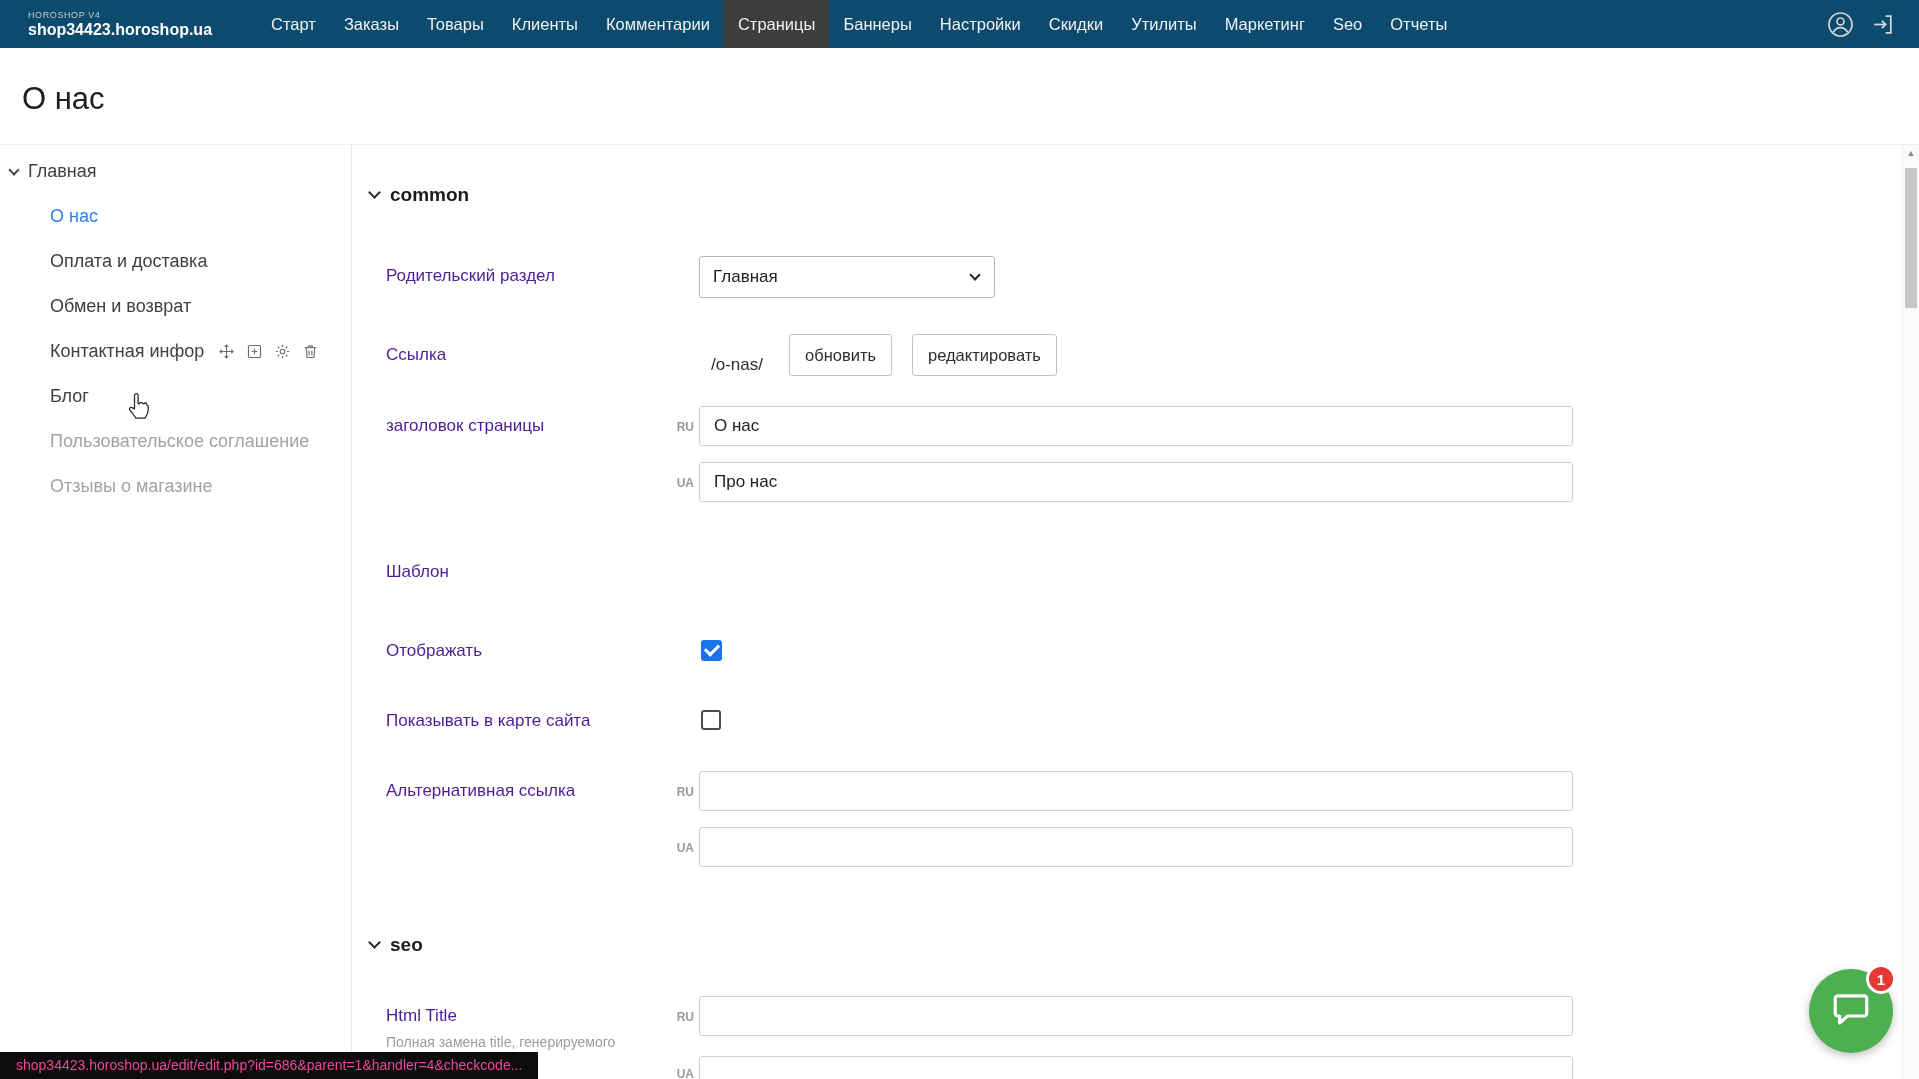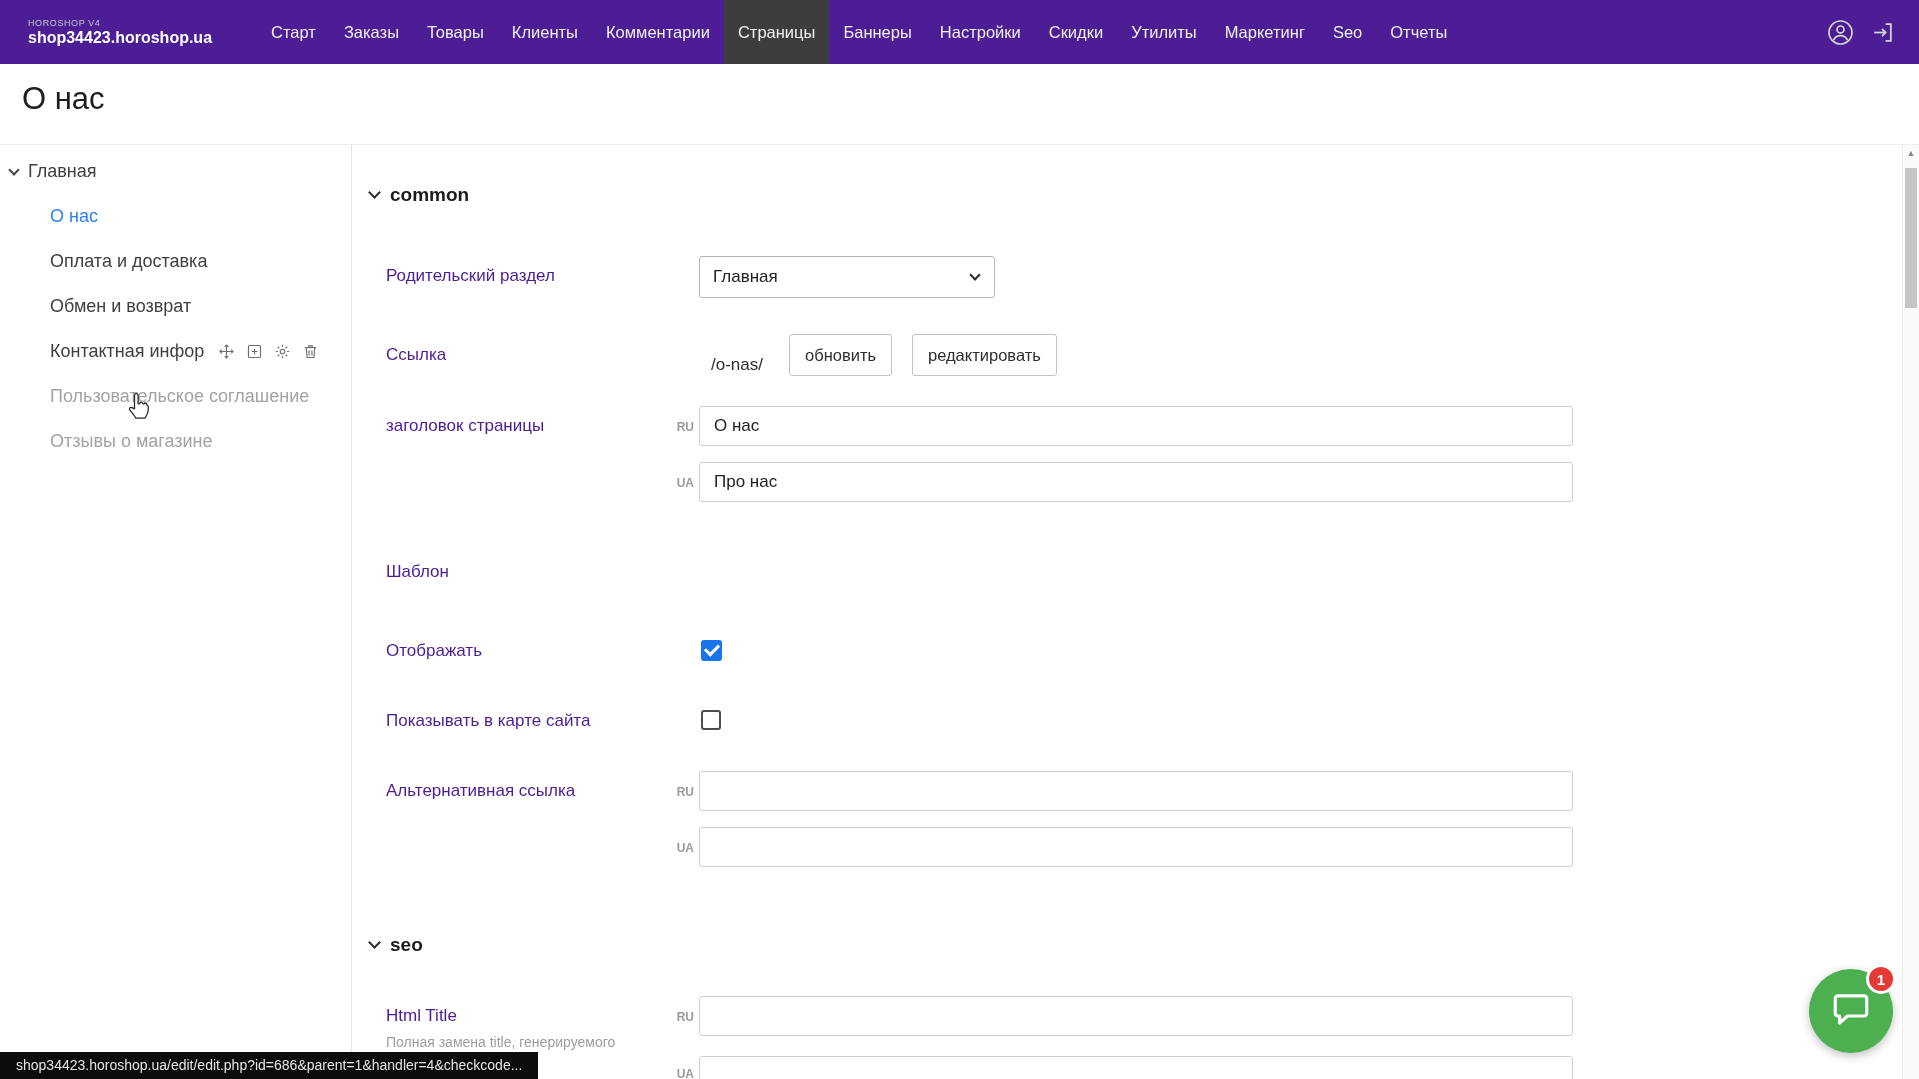--- a/index.html
+++ b/index.html
@@ -1,20 +1,20 @@
 <!DOCTYPE html>
 <html><head>
 <meta charset="utf-8">
 <style>
   * { box-sizing: border-box; margin: 0; padding: 0; }
   html, body { width: 1919px; height: 1079px; }
   body { font-family: "Liberation Sans", "DejaVu Sans", sans-serif; background: #fff; overflow: hidden; position: relative; }
 
   
-  .topbar { position: absolute; top: 0; left: 0; width: 100%; height: 64px; background: #4c1d95; display: flex; align-items: center; color: #fff; z-index: 10; }
+  .topbar { position: absolute; top: 0; left: 0; width: 100%; height: 48px; background: #0c4a6e; display: flex; align-items: center; color: #fff; z-index: 10; }
   .brand { margin-left: 28px; margin-right: 45px; cursor: pointer; }
   .brand-small { font-size: 9px; color: #c9c9c9; letter-spacing: .6px; margin-bottom: 1px; }
   .brand-main { font-size: 16px; font-weight: bold; }
   .topnav { display: flex; height: 100%; align-items: stretch; }
   .nav-item { display: flex; align-items: center; padding: 0 14px; font-size: 16.5px; color: #f1f1f1; cursor: pointer; white-space: nowrap; }
   .nav-item.active { background: #3d3d3d; }
   .topbar-icons { margin-left: auto; margin-right: 24px; display: flex; align-items: center; gap: 16px; }
   .tb-icon { display: flex; cursor: pointer; }
 
   
@@ -64,21 +64,21 @@
 
   .link-path { position: absolute; font-size: 17px; color: #2e2e2e; margin-top: 10px; }
   .btn-small { position: absolute; height: 42px; background: #fff; border: 1px solid #c2c2c2; border-radius: 3px; font-size: 16.5px; color: #2e2e2e; padding: 0 15px; font-family: inherit; cursor: pointer; }
 
   
   .scrollbar { position: absolute; top: 144px; right: 0; bottom: 0; width: 17px; background: #fafafa; border-left: 1px solid #eee; z-index: 5; }
   .sb-arrow { height: 18px; display: flex; align-items: center; justify-content: center; font-size: 9px; color: #8a8a8a; cursor: pointer; }
   .sb-thumb { position: absolute; top: 24px; left: 2px; right: 2px; height: 140px; background: #c6c6c6; cursor: pointer; }
 
   
-  .status-tooltip { position: absolute; left: 0; bottom: 0; height: 27px; line-height: 27px; background: #0c0c0c; color: #e5e5e5; font-size: 14px; padding: 0 16px; z-index: 20; white-space: nowrap; }
+  .status-tooltip { position: absolute; left: 0; bottom: 0; height: 27px; line-height: 27px; background: #0c0c0c; color: #ec4899; font-size: 14px; padding: 0 16px; z-index: 20; white-space: nowrap; }
   .chat-widget { position: absolute; right: 26px; bottom: 26px; width: 84px; height: 84px; border-radius: 50%; background: #4caf50; display: flex; align-items: center; justify-content: center; cursor: pointer; box-shadow: 0 3px 10px rgba(0,0,0,.25); z-index: 20; }
   .chat-badge { position: absolute; top: -5px; right: -3px; min-width: 30px; height: 30px; border-radius: 50%; background: #e53935; border: 3px solid #fff; color: #fff; font-size: 15px; font-weight: bold; display: flex; align-items: center; justify-content: center; }
   .cursor-hand { position: absolute; left: 126px; top: 392px; z-index: 30; pointer-events: none; }
 </style>
 </head>
 <body>
 
 <header class="topbar">
   <div class="brand">
     <div class="brand-small">HOROSHOP V4</div>
@@ -161,20 +161,23 @@
         <span>
             <svg width="17" height="17" viewBox="0 0 24 24" fill="none" stroke="#6e6e6e" stroke-width="1.6">
               <path d="M4 6.5h16"></path>
               <path d="M9.5 6.5V4h5v2.5"></path>
               <path d="M6 6.5l1.2 14h9.6L18 6.5"></path>
               <path d="M10 10.5v7M14 10.5v7"></path>
             </svg>
           </span>
       </span>
     </div>
+    <div class="t-row">
+      <span>Блог</span>
+    </div>
     <div class="t-row muted">
       <span>Пользовательское соглашение</span>
     </div>
     <div class="t-row muted">
       <span>Отзывы о магазине</span>
     </div>
   </aside>
 
   <main class="main">
 

